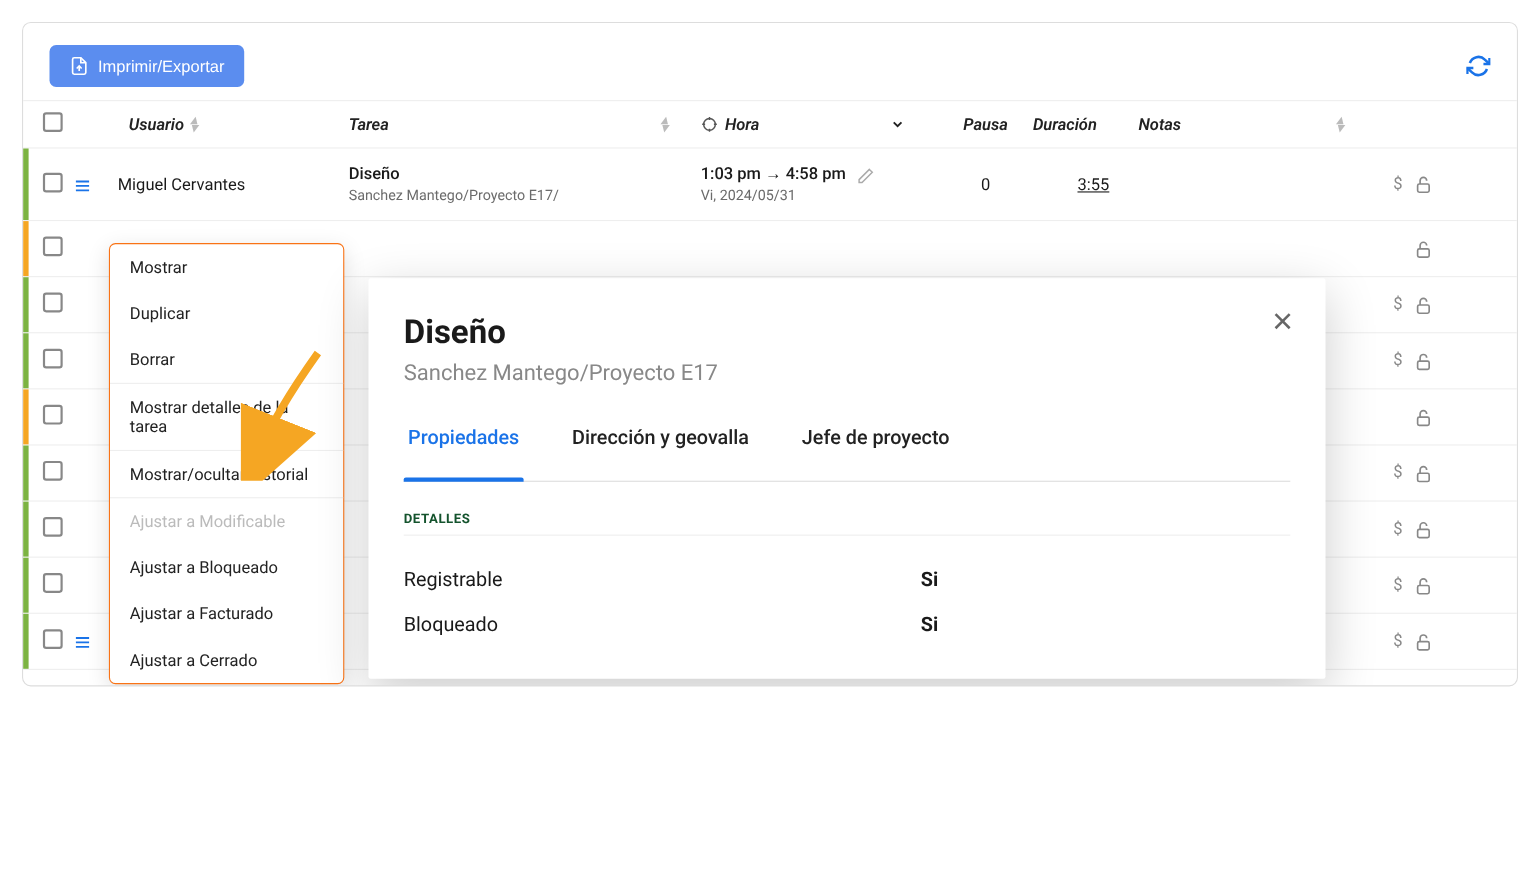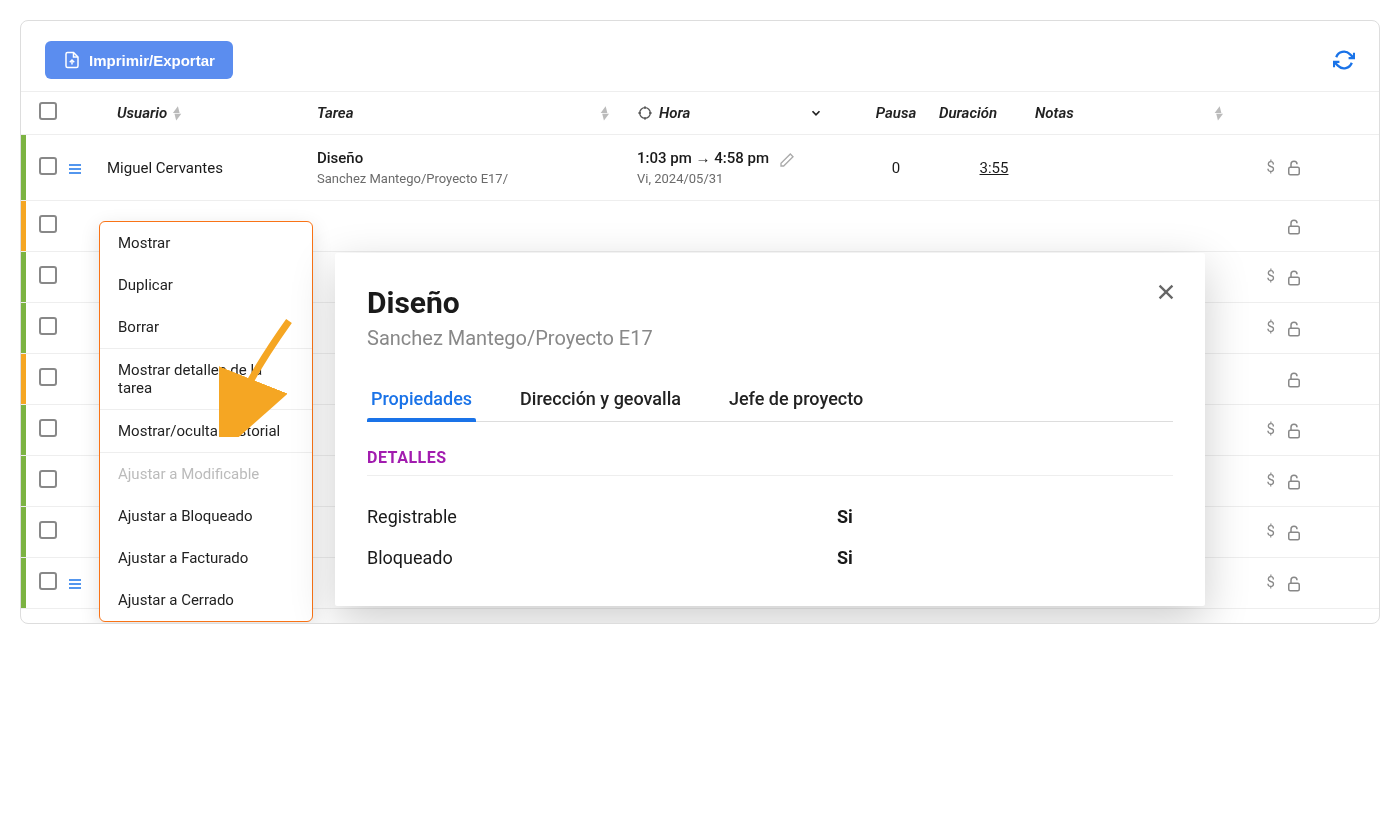--- a/index.html
+++ b/index.html
@@ -1,19 +1,19 @@
 <!DOCTYPE html>
 <html><head>
 <meta charset="utf-8">
 <style>
   * { box-sizing: border-box; margin: 0; padding: 0; }
   body { font-family: -apple-system, BlinkMacSystemFont, "Segoe UI", Roboto, Arial, sans-serif; background: #fff; color: #1a1a1a; font-size: 15px; }
   .frame { margin: 20px; border: 1px solid #ddd; border-radius: 8px; background: #fff; position: relative; overflow: hidden; padding-bottom: 14px; }
   .toolbar { display:flex; justify-content:space-between; align-items:center; padding: 20px 24px 12px; }
-  .btn-primary { background:#5b8def; color:#fff; border:none; border-radius:6px; padding:10px 18px; font-size:15px; display:inline-flex; align-items:center; gap:8px; cursor:pointer;font-weight:bold; }
+  .btn-primary { background:#5b8def; color:#fff; border:none; border-radius:6px; padding:10px 18px; font-size:15px; display:inline-flex; align-items:center; gap:8px; cursor:pointer; }
   .refresh-icon { color:#1a73e8; cursor:pointer; }
   .table-header { display:grid; grid-template-columns: 46px 40px 210px 320px 216px 86px 96px 186px 100px; align-items:center; padding:10px 0; border-top:1px solid #eee; border-bottom:1px solid #eee; font-weight:600; color:#222;font-style:italic; }
   .th { display:flex; align-items:center; gap:6px; }
   .th.user { padding-left:10px; }
   .sorter { color:#bbb; font-size:12px; display:flex; flex-direction:column; line-height:7px; }
   .row { display:grid; grid-template-columns: 46px 40px 210px 320px 216px 86px 96px 186px 100px; align-items:center; padding:14px 0; border-bottom:1px solid #eee; }
   .row .cell-check { padding-left:18px; }
   .row .handle { color:#1a73e8; cursor:pointer; }
   .checkbox { width:18px; height:18px; border:2px solid #888; border-radius:3px; display:inline-block; background:#fff; }
   .row.bar-orange { position:relative; }
@@ -29,24 +29,24 @@
   .ctx-menu { position:absolute; left:78px; top:200px; width:214px; background:#fff; border:1px solid #f97316; border-radius:6px; box-shadow:0 6px 20px rgba(0,0,0,.12); z-index:20; }
   .ctx-item { padding:12px 18px; cursor:pointer; color:#222; }
   .ctx-item.disabled { color:#bbb; cursor:default; }
   .ctx-sep { border-top:1px solid #eee; }
   .arrow { position:absolute; left:198px; top:296px; z-index:25; pointer-events:none; }
   .panel { position:absolute; left:314px; top:232px; width:870px; background:#fff; z-index:30; box-shadow:0 14px 46px rgba(0,0,0,.2); border-radius:2px; padding:32px 32px 28px; }
   .panel-close { position:absolute; top:28px; right:28px; color:#666; cursor:pointer; }
   .panel-title { font-size:30px; font-weight:700; margin-bottom:6px; }
   .panel-sub { font-size:20px; color:#888; margin-bottom:28px; }
   .tabs { display:flex; gap:40px; border-bottom:1px solid #ddd; margin-bottom:26px; }
-  .tab { padding:10px 4px 12px; font-size:18px; font-weight:500; cursor:pointer; color:#222; position:relative; }
+  .tab { padding:10px 4px 28px; font-size:18px; font-weight:500; cursor:pointer; color:#222; position:relative; }
   .tab.active { color:#1a73e8; }
   .tab.active::after { content:""; position:absolute; left:0; right:0; bottom:-1px; height:4px; background:#1a73e8; border-radius:2px 2px 0 0; }
-  .section-label { font-size:16px; font-weight:700; letter-spacing:.5px; color:#a21caf; margin-bottom:8px; }
+  .section-label { font-size:12px; font-weight:700; letter-spacing:.5px; color:#14532d; margin-bottom:8px; }
   .panel-hr { border:none; border-top:1px solid #eee; margin-bottom:20px; }
   .prop-row { display:flex; padding:10px 0; font-size:18px; }
   .prop-label { width:470px; }
   .prop-val { font-weight:700; }
   .pause-col { text-align:center; }
   .dur-col { text-align:center; padding-left:14px;text-decoration:underline;}
   svg { display:inline-block; vertical-align:middle; }
 </style>
 </head>
 <body>

